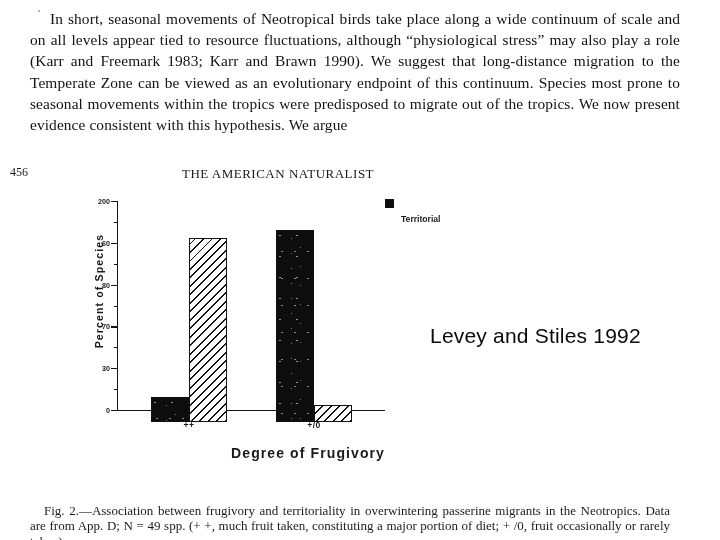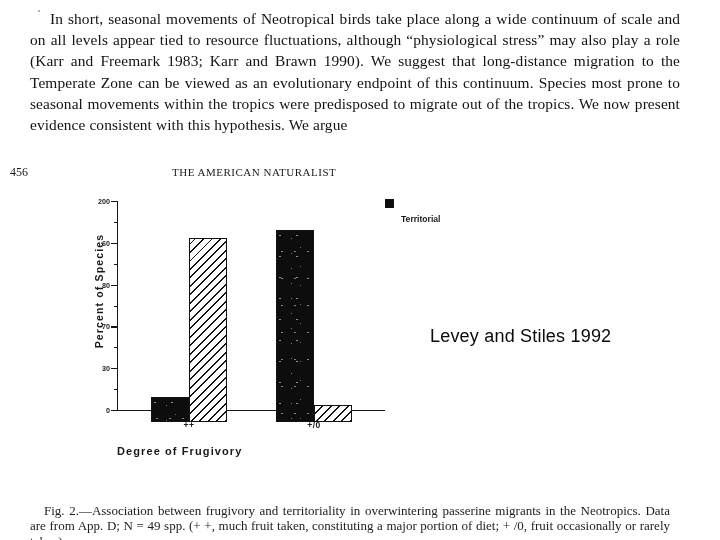--- a/index.html
+++ b/index.html
@@ -48,22 +48,22 @@
     font-size: 13px;
     color: #1a1a1a;
   }
   #page-number {
     position: absolute;
     left: 0; top: 0;
     font-size: 12px;
   }
   #journal-title {
     position: absolute;
-    left: 162px; top: 1px;
-    font-size: 11px;
+    left: 172px; top: 1px;
+    font-size: 13px;
     letter-spacing: 0.5px;
     font-variant: small-caps;
     text-transform: uppercase;
   }
 
   
   #figure-block {
     position: absolute;
     left: 60px;
     top: 190px;
@@ -148,23 +148,23 @@
     white-space: nowrap;
     letter-spacing: 0.5px;
   }
 
   
   #x-axis-title {
     position: absolute;
     left: 57px;
     top: 255px;
     width: 268px;
-    text-align: left;
-    font-family: "Liberation Sans", sans-serif;
-    font-size: 11px;
+    text-align: right;
+    font-family: "Liberation Sans", sans-serif;
+    font-size: 14px;
     font-weight: bold;
     color: #1a1a1a;
     letter-spacing: 1.1px;
   }
   #y-axis-title {
     position: absolute;
     left: -41px;
     top: 95px;
     width: 160px;
     text-align: center;
@@ -238,21 +238,21 @@
     height: 44px;
     background: #ffffff;
     display: flex;
     align-items: center;
     justify-content: flex-start;
     padding-left: 14px;
     box-sizing: border-box;
   }
   #annotation-text {
     font-family: "Liberation Sans", sans-serif;
-    font-size: 18px;
+    font-size: 21px;
     color: #0a0a0a;
     white-space: nowrap;
     letter-spacing: 0.2px;
   }
 
   
   #scan-speck {
     position: absolute;
     left: 38px; top: 10px;
     width: 2px; height: 2px;

